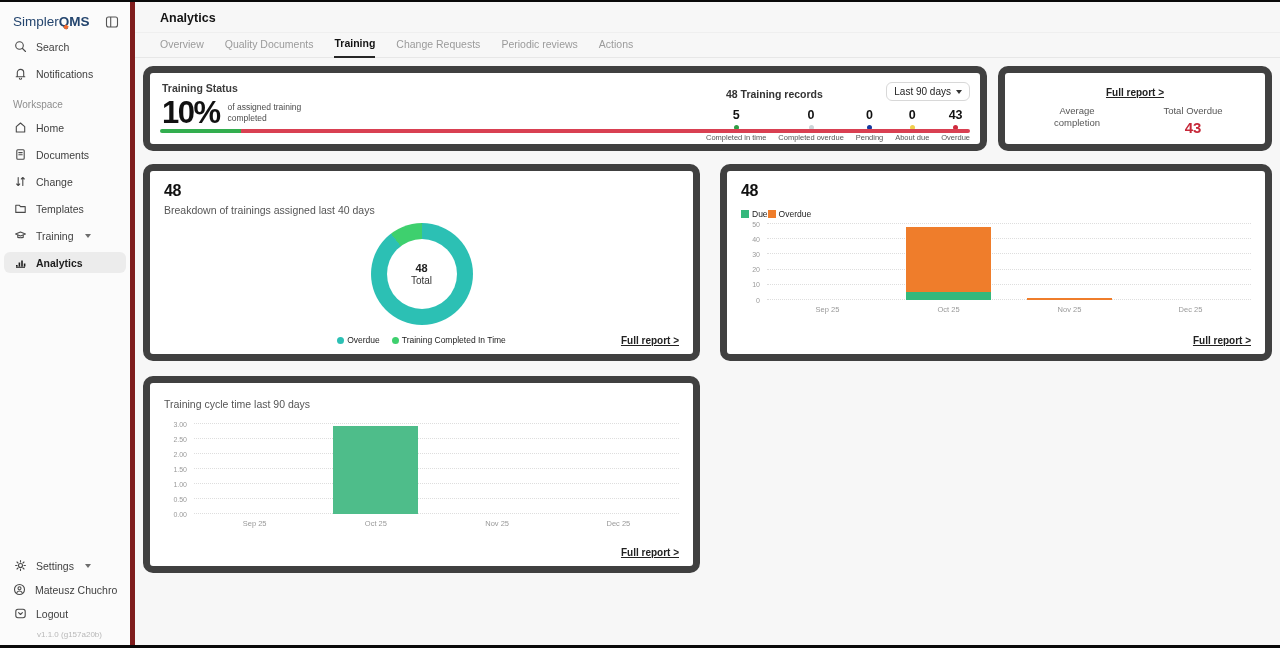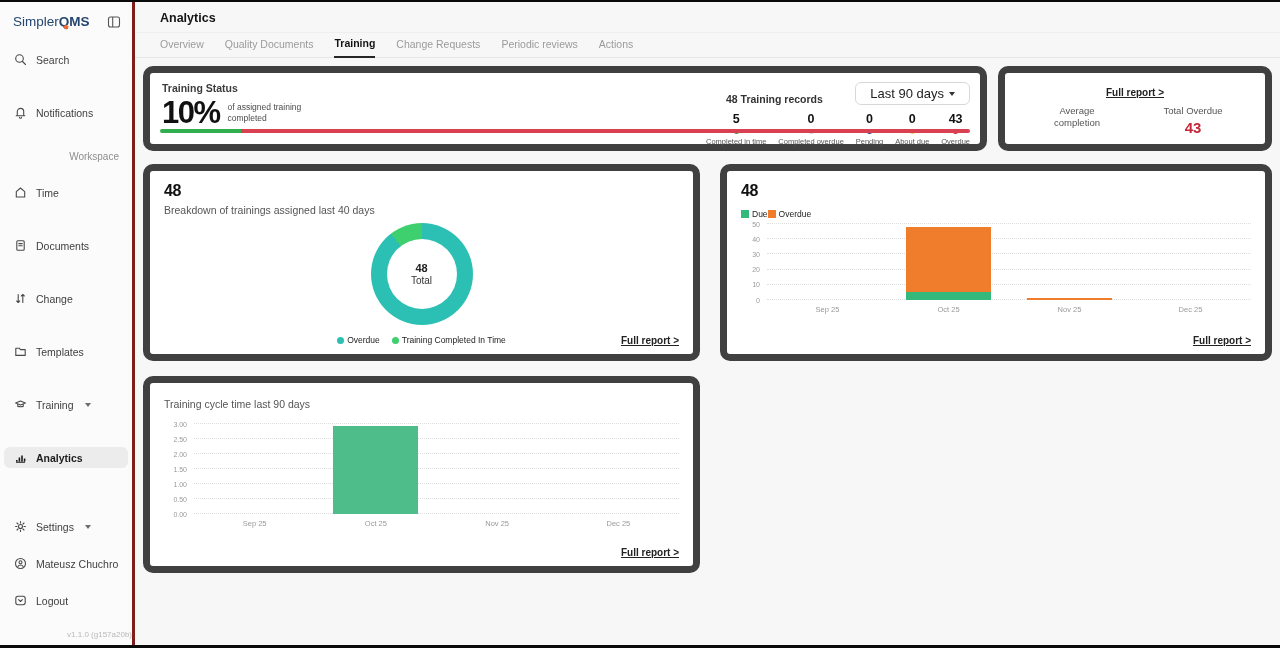--- a/index.html
+++ b/index.html
@@ -4,28 +4,28 @@
 <style>
   * { box-sizing: border-box; }
   html,body { margin:0; padding:0; }
   body {
     width:1280px; height:648px; background:#0a0a0a; position:relative;
     font-family:"Liberation Sans","DejaVu Sans",sans-serif; overflow:hidden;
   }
   .frame { position:absolute; top:2px; left:0; width:1280px; height:643px; background:#f7f7f7; display:flex; overflow:hidden; }
 
   
-  .sidebar { width:135px; min-width:135px; background:#fbfbfb; border-right:3px solid #7f1d1d; display:flex; flex-direction:column; padding:12px 0 6px;text-align:right; }
+  .sidebar { width:135px; min-width:135px; background:#fbfbfb; border-right:5px solid #7f1d1d; display:flex; flex-direction:column; padding:12px 0 6px; }
   .brand-row { display:flex; align-items:center; justify-content:space-between; padding:0 11px 4px 13px; }
   .brand { font-size:13.5px; color:#24456e; white-space:nowrap; }
   .brand .p1 { font-weight:500; }
   .brand .p2 { font-weight:800; position:relative; }
   .brand .p2::after { content:""; position:absolute; left:5px; bottom:0px; width:4px; height:4px; background:#f26a2e; transform:rotate(40deg); }
   .panel-toggle { cursor:pointer; display:flex; }
-  .nav-item { display:flex; align-items:center; gap:9px; padding:4px 9px; margin:16px 4px; border-radius:6px; font-size:10.5px; color:#3f3f3f; cursor:pointer; white-space:nowrap; }
+  .nav-item { display:flex; align-items:center; gap:9px; padding:4px 9px; margin:3px 4px; border-radius:6px; font-size:10.5px; color:#3f3f3f; cursor:pointer; white-space:nowrap; }
   .nav-item.active { background:#ececec; font-weight:700; color:#1c1c1c; }
   .nav-item .icon { width:14px; display:flex; justify-content:center; color:#4a4a4a; font-size:10px; line-height:1; }
   .nav-item svg { display:block; stroke:#4a4a4a; fill:none; stroke-width:1.1; stroke-linecap:round; stroke-linejoin:round; }
   .nav-item.active svg { stroke:#1c1c1c; }
   .section-label { font-size:10px; color:#8e8e8e; padding:12px 13px 4px; }
   .chev { width:0; height:0; border-left:3px solid transparent; border-right:3px solid transparent; border-top:4px solid #6d6d6d; margin-left:2px; }
   .sidebar-bottom { margin-top:auto; }
   .version { font-size:8px; color:#b8b8b8; padding:3px 0 0 37px; }
 
   
@@ -42,23 +42,23 @@
 
   
   .ts-card { flex:1; position:relative; height:85px; padding:9px 10px; }
   .ts-title { font-size:10.5px; font-weight:600; color:#3c3c3c; padding-left:2px; }
   .ts-big { display:flex; align-items:center; gap:8px; margin-top:1px; padding-left:2px; }
   .ts-pct { font-size:31px; font-weight:700; letter-spacing:-1.5px; color:#111; }
   .ts-cap { font-size:8.5px; color:#4c4c4c; width:100px; line-height:1.3; }
   .ts-progress { position:absolute; left:10px; right:10px; bottom:11px; height:4px; border-radius:3px; overflow:hidden; display:flex; }
   .ts-progress .seg { height:100%; }
   .ts-right { position:absolute; top:9px; right:10px; width:264px; }
-  .ts-right-head { display:flex; justify-content:space-between; align-items:flex-end; }
+  .ts-right-head { display:flex; justify-content:space-between; align-items:center; }
   .ts-records { font-size:10.5px; font-weight:600; color:#333; margin-top:4px; margin-left:20px; }
-  .dropdown { display:flex; align-items:center; gap:5px; border:1px solid #d8d8d8; border-radius:6px; padding:3px 14px; font-size:13px; color:#222; background:#fff; cursor:pointer; font-family:inherit; }
+  .dropdown { display:flex; align-items:center; gap:5px; border:1px solid #d8d8d8; border-radius:6px; padding:3px 7px; font-size:10px; color:#222; background:#fff; cursor:pointer; font-family:inherit; }
   .dd-arrow { width:0; height:0; border-left:3px solid transparent; border-right:3px solid transparent; border-top:4px solid #333; }
   .ts-stats { display:flex; justify-content:space-between; margin-top:7px; }
   .stat { display:flex; flex-direction:column; align-items:center; }
   .stat-val { font-size:12.5px; font-weight:700; color:#111; }
   .stat-label { font-size:7.5px; color:#555; margin-top:3px; display:flex; align-items:center; gap:3px; white-space:nowrap;flex-direction:column; }
   .stat-dot { width:5px; height:5px; border-radius:50%; }
 
   
   .sum-card { width:274px; min-width:274px; height:85px; padding:9px 14px; text-align:center; }
   .sum-link { font-size:10px; font-weight:700; text-decoration:underline; color:#222; cursor:pointer; }
@@ -132,21 +132,21 @@
     </div>
 
     <div class="section-label">Workspace</div>
 
     <div class="nav-item">
       <span class="icon">
           <svg width="13" height="13" viewBox="0 0 13 13">
             <path d="M2.3 5.6 L6.5 2 L10.7 5.6 V11 H2.3 Z"></path>
           </svg>
         </span>
-      <span>Time</span>
+      <span>Home</span>
     </div>
     <div class="nav-item">
       <span class="icon">
           <svg width="13" height="13" viewBox="0 0 13 13">
             <rect x="2.8" y="1.8" width="7.4" height="9.4" rx="1"></rect>
             <line x1="4.8" y1="4.6" x2="8.2" y2="4.6"></line>
             <line x1="4.8" y1="6.8" x2="8.2" y2="6.8"></line>
           </svg>
         </span>
       <span>Documents</span>

